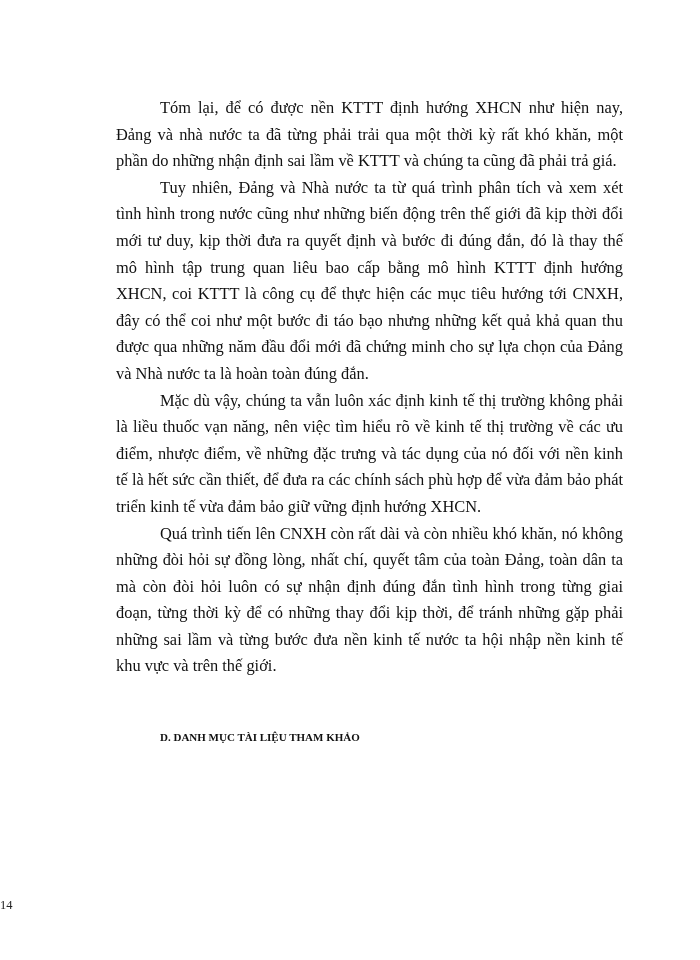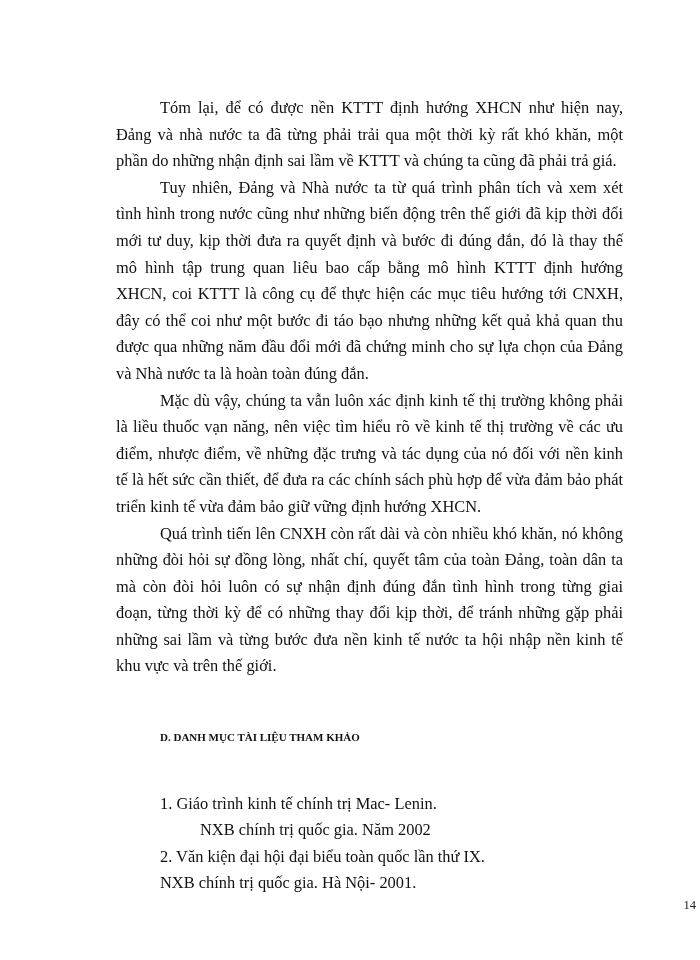--- a/index.html
+++ b/index.html
@@ -15,38 +15,32 @@
   .para { margin: 0; text-align: justify; text-indent: 44px; }
   .heading {
     margin: 44px 0 0 0; font-weight: bold; font-size: 11px; text-indent: 0;
     padding-left: 0;
   }
   .refs { margin-top: 40px; }
   .ref-line { margin: 0; white-space: nowrap; }
   .ref-indent { padding-left: 40px; }
   .ref-flush { padding-left: 0; }
   .page-number {
-    position: absolute; top: 898px; left: 0; width: 696px; text-align: right;
+    position: absolute; top: 898px; left: 0; width: 696px; text-align: left;
     font-family: "Liberation Serif", "DejaVu Serif", serif; font-size: 12.5px; color: #222;
   }
 </style>
 </head>
 <body>
 
 <div class="page">
   <div class="content">
     <p class="para">Tóm lại,  để có được nền KTTT định hướng XHCN như hiện nay, Đảng và nhà nước ta đã từng phải trải qua một thời kỳ rất khó khăn, một phần do những nhận định sai lầm về KTTT và chúng ta cũng đã phải trả giá.</p>
     <p class="para">Tuy nhiên, Đảng và Nhà nước ta từ quá trình phân tích và xem  xét tình hình trong nước cũng như những biến động trên thế giới đã kịp thời đổi mới tư duy, kịp thời đưa ra quyết định  và bước đi đúng đắn, đó là thay thế mô hình tập trung quan liêu bao cấp bằng mô hình KTTT định hướng XHCN, coi KTTT là công cụ để thực hiện các mục tiêu hướng tới CNXH, đây có thể coi như một bước đi táo bạo nhưng  những kết quả khả quan thu được qua những năm đầu đổi mới đã chứng minh  cho sự lựa chọn của Đảng và Nhà nước ta là hoàn toàn đúng đắn.</p>
     <p class="para">Mặc dù vậy, chúng ta vẫn luôn xác định kinh tế thị trường không phải là liều thuốc vạn năng, nên việc tìm hiểu rõ về kinh tế thị trường về các ưu điểm, nhược điểm, về những đặc trưng và tác dụng  của nó đối với nền kinh tế là hết sức cần thiết, để đưa ra các chính sách phù hợp để vừa đảm bảo phát triển kinh tế vừa đảm bảo giữ vững định hướng XHCN.</p>
     <p class="para">Quá trình tiến lên CNXH còn rất dài và còn nhiều khó khăn, nó không những đòi hỏi sự đồng lòng, nhất chí, quyết tâm của toàn Đảng, toàn dân ta mà còn đòi hỏi luôn có sự nhận định đúng đắn tình hình trong từng giai đoạn, từng thời kỳ để có những thay đổi kịp thời, để tránh những gặp phải những sai lầm và từng bước đưa nền kinh tế nước ta hội nhập nền kinh tế khu vực và trên thế giới.</p>
 
     <div class="heading" style="padding-left:44px;">D. DANH MỤC TÀI LIỆU THAM KHẢO</div>
 
-    <div class="refs" style="padding-left:44px;">
-      <p class="ref-line ref-flush">1. Giáo trình kinh tế chính trị Mac- Lenin.</p>
-      <p class="ref-line ref-indent">NXB chính trị quốc gia. Năm 2002</p>
-      <p class="ref-line ref-flush">2. Văn kiện đại hội đại biểu toàn quốc lần thứ IX.</p>
-      <p class="ref-line ref-flush">NXB chính trị quốc gia. Hà Nội- 2001.</p>
-    </div>
   </div>
 
   <div class="page-number">14</div>
 </div>
 
 </body></html>

